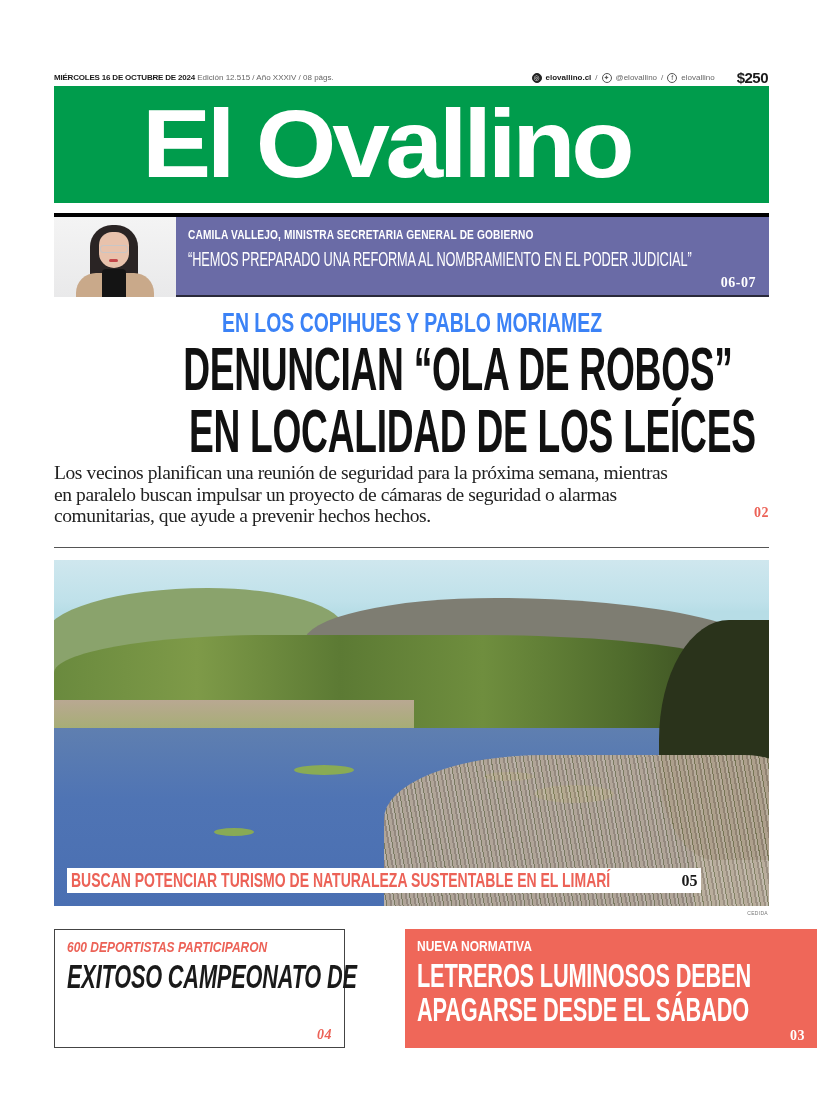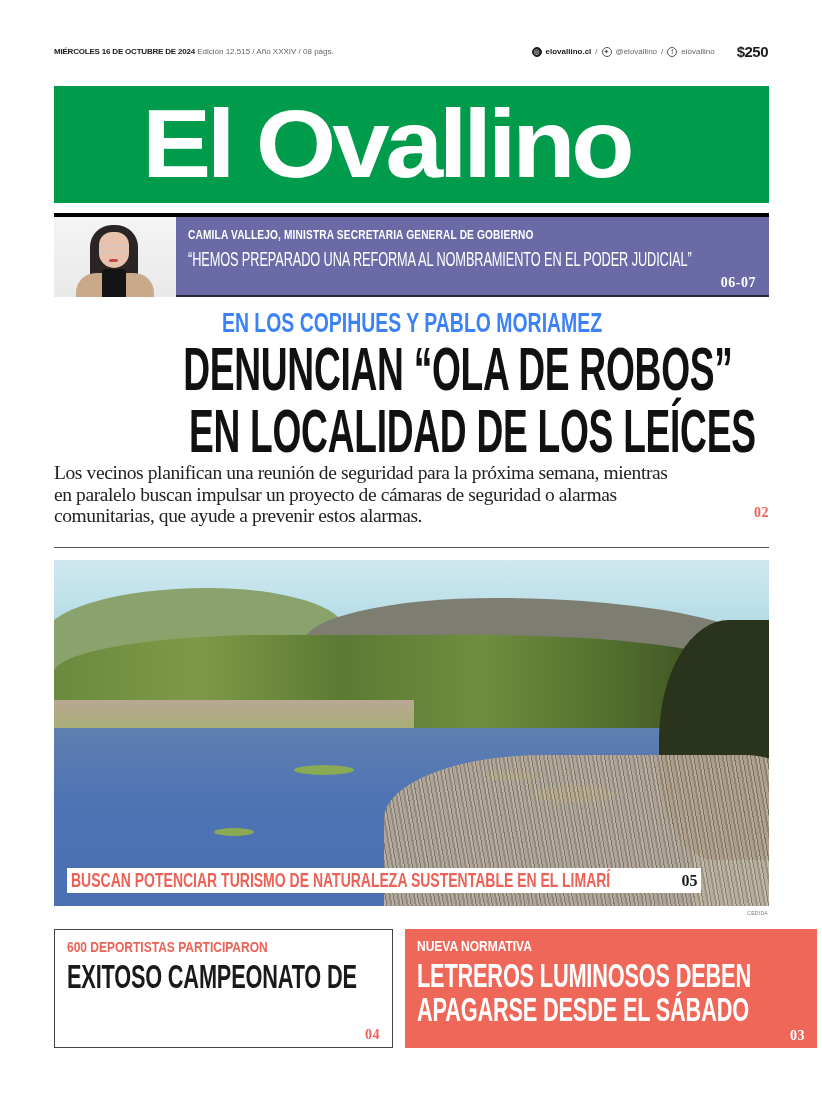--- a/index.html
+++ b/index.html
@@ -2,21 +2,21 @@
 <html><head>
 <meta charset="utf-8">
 <style>
   * { box-sizing: border-box; margin: 0; padding: 0; }
   html, body { width: 822px; height: 1105px; background: #ffffff; overflow: hidden; }
   body { position: relative; font-family: "Liberation Sans", sans-serif; color: #1a1a1a; }
 
   .cond { font-family: "Liberation Sans", sans-serif; font-weight: 700; display: inline-block; transform-origin: left center; white-space: nowrap; }
 
   
-  .meta { position: absolute; top: 46px; left: 54px; right: 54px; height: 14px; font-size: 8px; color: #666; }
+  .meta { position: absolute; top: 72px; left: 54px; right: 54px; height: 14px; font-size: 8px; color: #666; }
   .meta .left { position: absolute; left: 0; top: 1px; white-space: nowrap; }
   .meta .date { font-weight: 700; color: #1a1a1a; letter-spacing: -0.2px; }
   .meta .right { position: absolute; right: 0; top: -3px; white-space: nowrap; display: flex; align-items: center; gap: 4px; }
   .meta .site { font-weight: 700; color: #1a1a1a; }
   .meta .price { font-size: 15px; font-weight: 700; color: #1a1a1a; margin-left: 18px; letter-spacing: -0.5px; }
   .ico { display: inline-block; width: 10px; height: 10px; border-radius: 50%; border: 1px solid #555; font-size: 7px; line-height: 8px; text-align: center; color: #555; }
   .ico.globe { background: #222; border-color: #222; color: #fff; }
 
   
   .masthead { position: absolute; top: 86px; left: 54px; width: 715px; height: 117px; background: #009c4c; }
@@ -59,21 +59,21 @@
   .scene .cliff { position: absolute; right: -30px; top: 60px; width: 140px; height: 240px; background: #2a331b; border-radius: 50% 0 0 40%; }
   .scene .reeds { position: absolute; left: 330px; top: 195px; width: 400px; height: 160px; background: repeating-linear-gradient(80deg, #9a8a7a 0 2px, #c2b6a6 2px 4px, #7d7a5a 4px 5px, #b9a996 5px 8px); opacity: 0.92; border-radius: 40% 10% 0 0; }
   .caption { position: absolute; left: 13px; top: 308px; height: 25px; background: #fff; padding: 0 4px 0 4px; display: flex; align-items: center; white-space: nowrap; }
   .caption .t { color: #ec6257; font-size: 20px; }
   .caption .t .cond { transform: scaleX(0.70); }
   .caption .pg { font-family: "Liberation Serif", serif; font-size: 16px; font-weight: 700; color: #1a1a1a; margin-left: -160px; }
   .credit { position: absolute; top: 910px; right: 54px; font-size: 5px; color: #777; letter-spacing: 0.3px; }
 
   
   .box { position: absolute; top: 929px; height: 119px; }
-  .box.left { left: 54px; width: 339px; border: 1px solid #444; background: #fff; }
+  .box.left { left: 54px; width: 291px; border: 1px solid #444; background: #fff; font-style: italic; }
   .box.right { left: 405px; width: 412px; background: #ef6759; }
   .box .k { position: absolute; left: 12px; top: 8px; font-size: 15px; }
   .box .k .cond { transform: scaleX(0.80); }
   .box .hl { position: absolute; left: 12px; font-size: 34px; line-height: 34px; }
   .box .hl .cond { transform: scaleX(0.64); letter-spacing: -0.3px; }
   .box .l1 { top: 29px; }
   .box .l2 { top: 63px; }
   .box .pg { position: absolute; right: 12px; bottom: 4px; font-family: "Liberation Serif", serif; font-weight: 700; font-size: 14px; letter-spacing: 0.5px; }
   .box.left .k { color: #ec6257; }
   .box.left .hl { color: #1a1a1a; }
@@ -118,21 +118,21 @@
   <div class="said"><span class="cond">“HEMOS PREPARADO UNA REFORMA AL NOMBRAMIENTO EN EL PODER JUDICIAL”</span></div>
   <div class="pg">06-07</div>
 </div>
 
 <div class="kicker"><span class="cond">EN LOS COPIHUES Y PABLO MORIAMEZ</span></div>
 <div class="headline h1"><span class="cond">DENUNCIAN “OLA DE ROBOS”</span></div>
 <div class="headline h2"><span class="cond">EN LOCALIDAD DE LOS LEÍCES</span></div>
 <div class="deck">
   <div>Los vecinos planifican una reunión de seguridad para la próxima semana, mientras</div>
   <div>en paralelo buscan impulsar un proyecto de cámaras de seguridad o alarmas</div>
-  <div>comunitarias, que ayude a prevenir estos alarmas.</div>
+  <div>comunitarias, que ayude a prevenir hechos hechos.</div>
   <span class="pg">02</span>
 </div>
 <div class="rule"></div>
 
 <div class="scene">
   <div class="hill1"></div>
   <div class="hill2"></div>
   <div class="trees"></div>
   <div class="bank"></div>
   <div class="water"></div>

